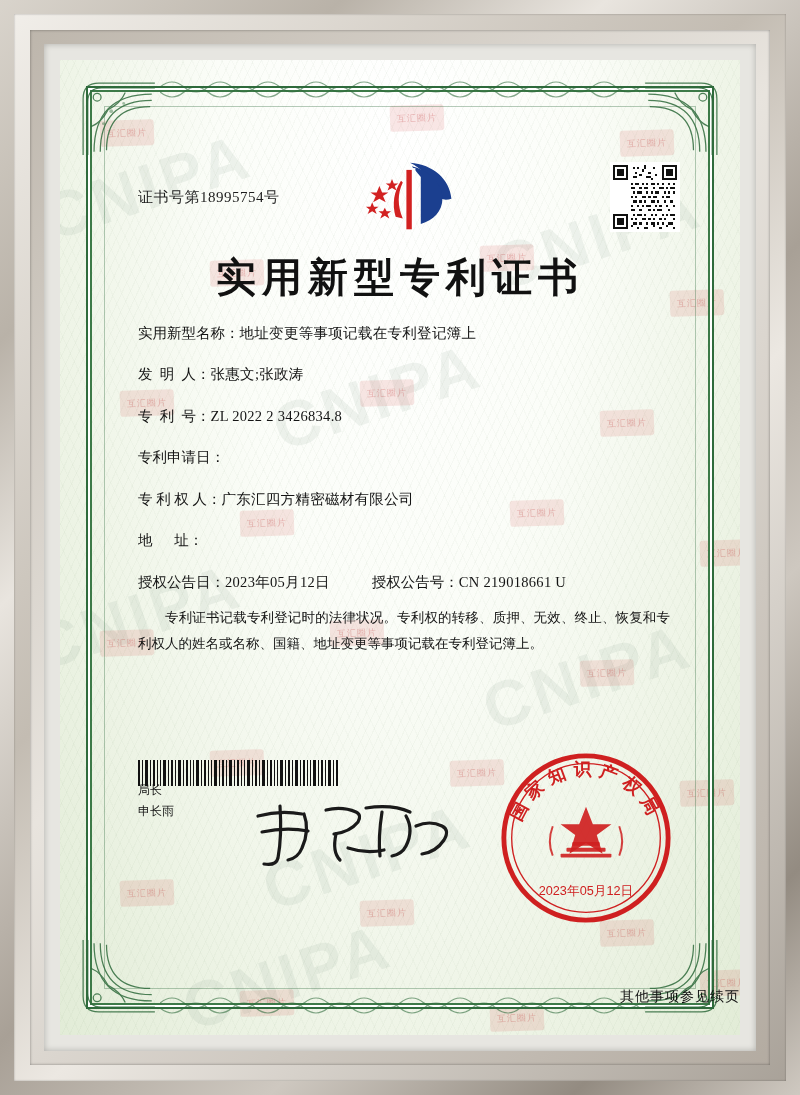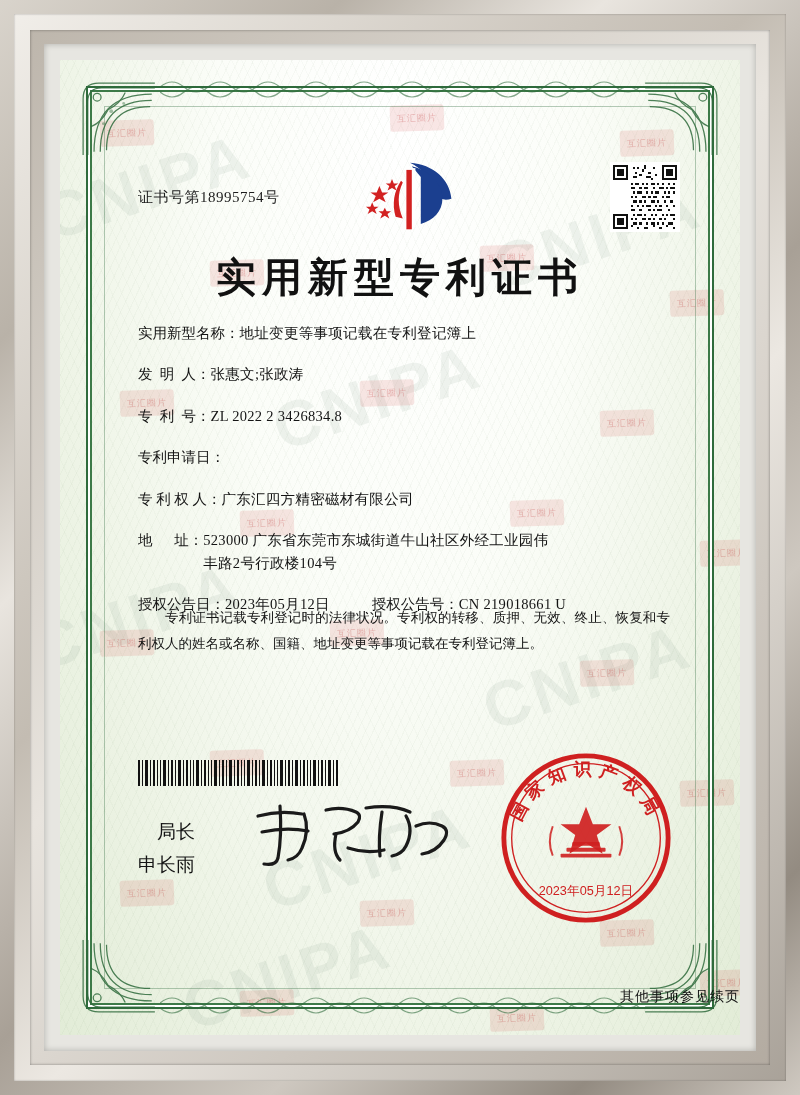--- a/index.html
+++ b/index.html
@@ -202,25 +202,24 @@
 
   .barcode {
     position: absolute;
     left: 78px; top: 700px;
     width: 202px; height: 26px;
   }
   .barcode svg{width:100%;height:100%;display:block;}
 
   .signer {
     position: absolute;
-    left: 78px; top: 755px;
-    font-size: 19px;
+    left: 78px; top: 720px;
+    font-size: 12px;
     color: #141414;
     line-height: 1.75;
-    text-align: right;
   }
   .signature {
     position: absolute;
     left: 188px; top: 738px;
     width: 210px; height: 72px;
   }
   .signature svg{width:100%;height:100%;display:block;}
 
   .seal {
     position: absolute;
@@ -521,24 +520,20 @@
         </div>
         <div class="field-row">
           <span class="f-label">专利申请日：</span>
         </div>
         <div class="field-row">
           <span class="f-label">专 利 权 人：</span>
           <span class="f-value">广东汇四方精密磁材有限公司</span>
         </div>
         <div class="field-row">
           <span class="f-label">地      址：</span>
-          <span class="f-value">
-            <span>523000 广东省东莞市东城街道牛山社区外经工业园伟</span>
-            <span class="second-line">丰路2号行政楼104号</span>
-          </span>
         </div>
         <div class="row-split">
           <span class="half">
             <span class="f-label">授权公告日：</span>
             <span class="f-value">2023年05月12日</span>
           </span>
           <span class="half right">
             <span class="f-label">授权公告号：</span>
             <span class="f-value">CN 219018661 U</span>
           </span>

